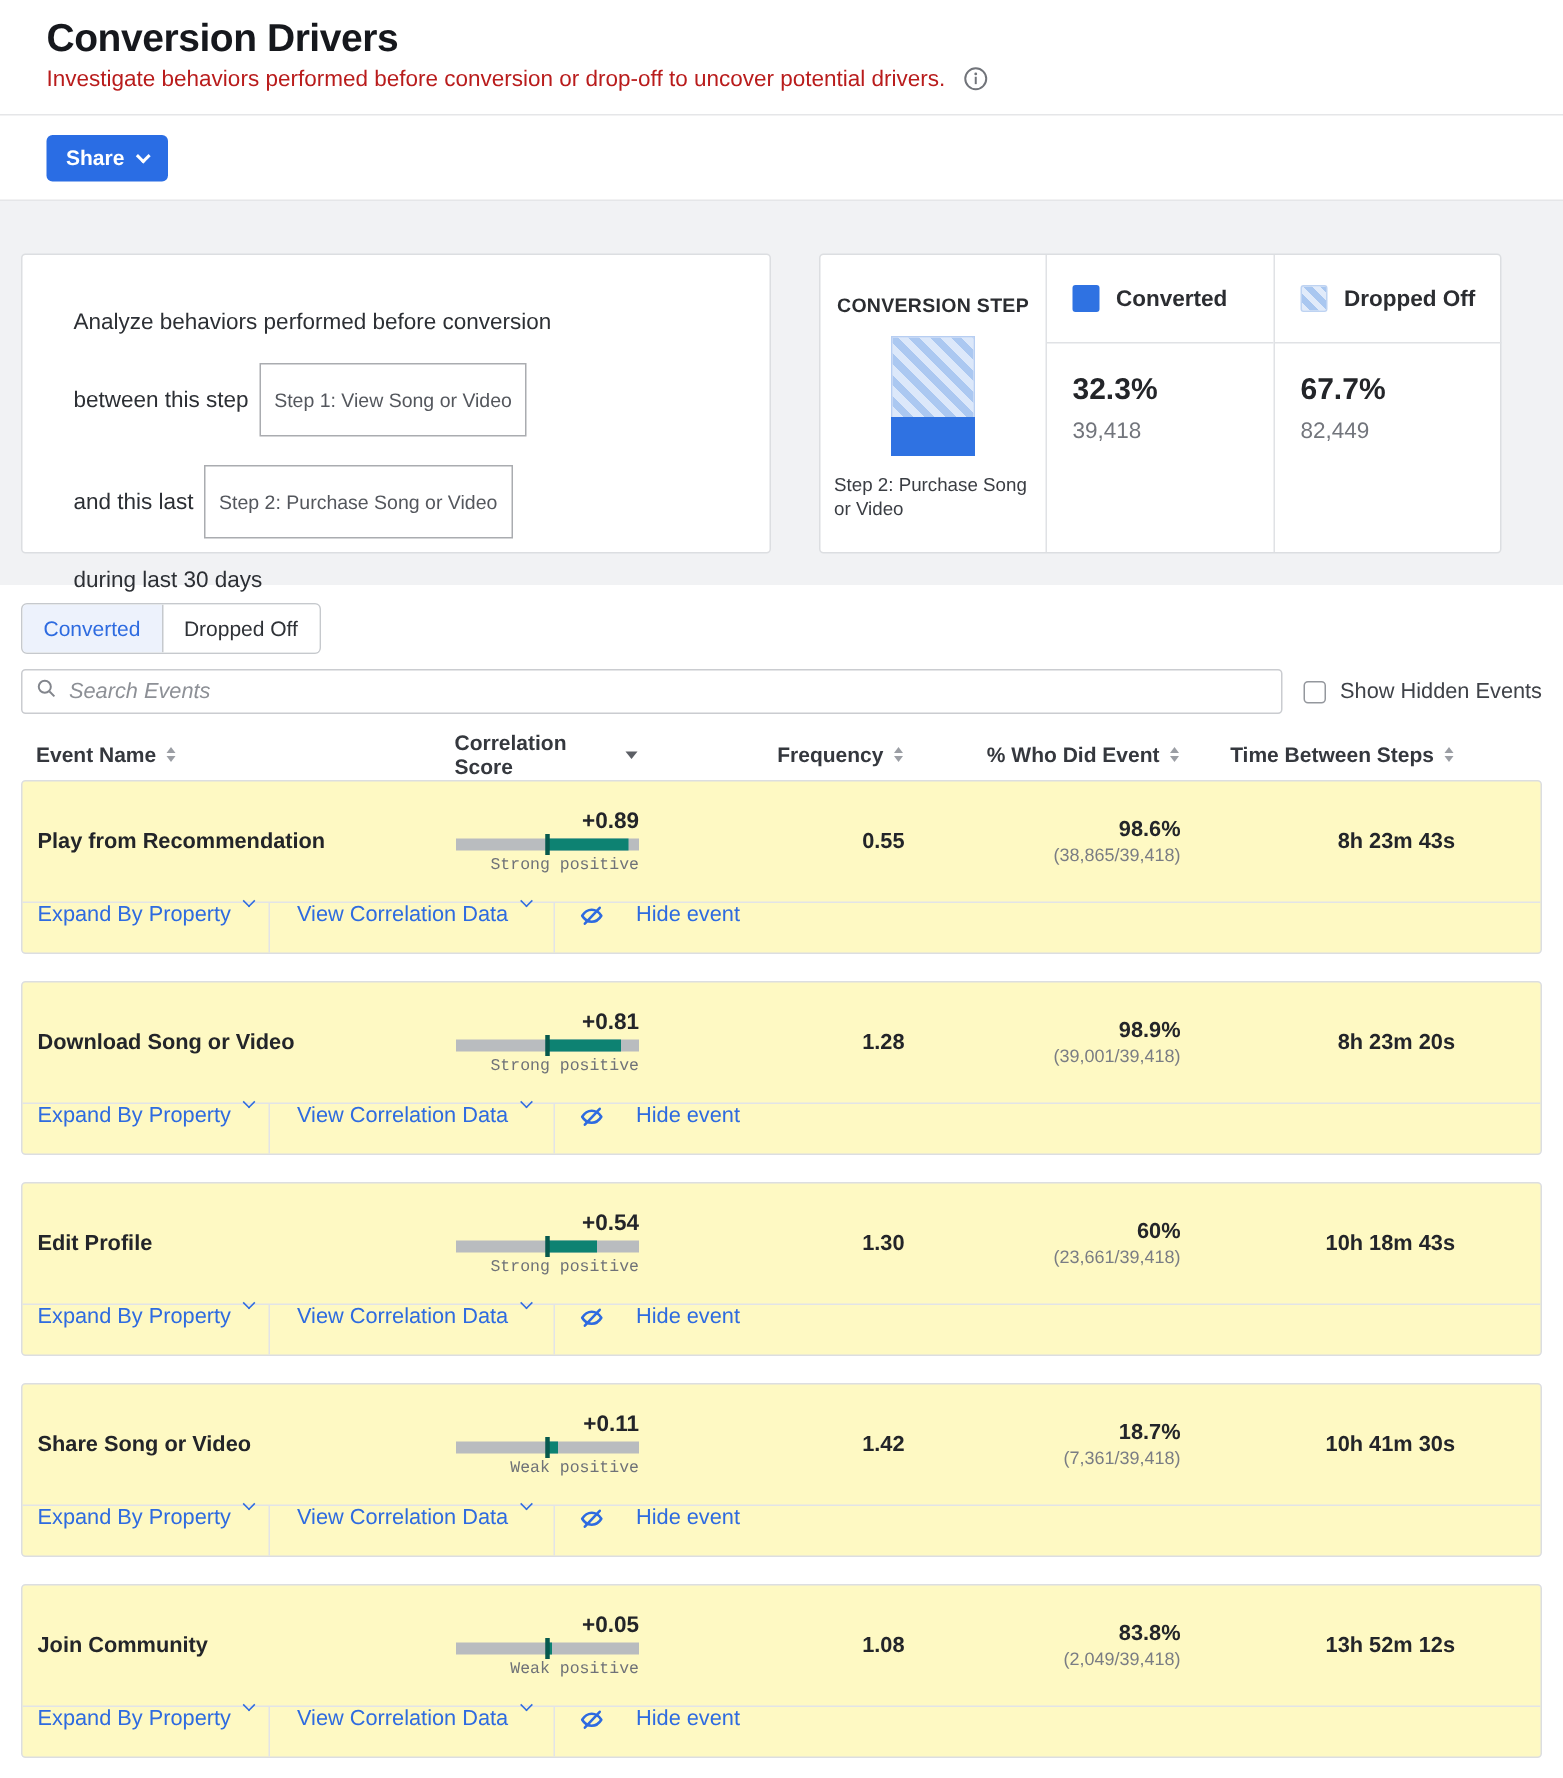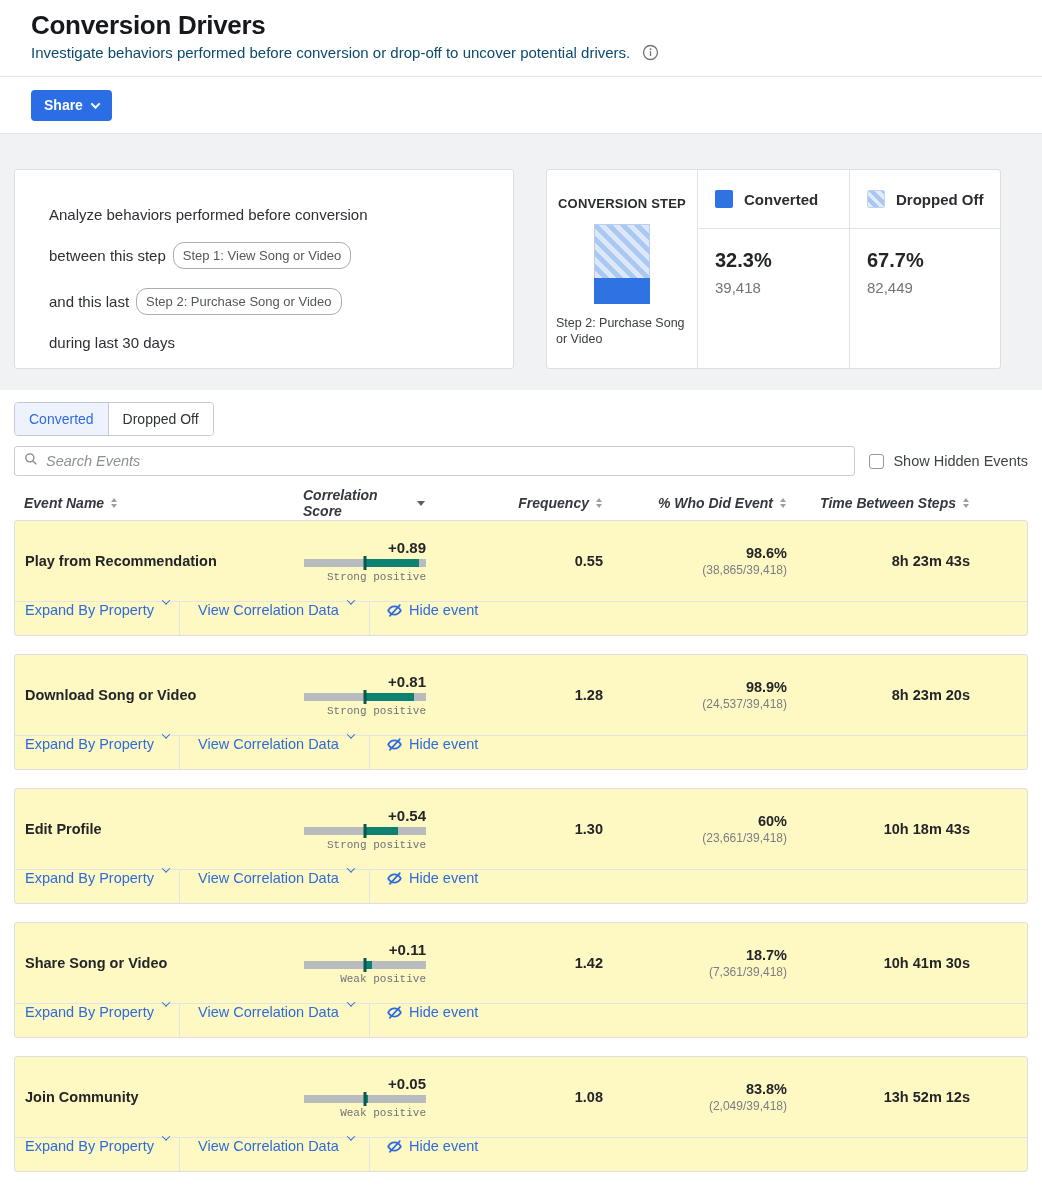--- a/index.html
+++ b/index.html
@@ -2,34 +2,34 @@
 <html><head>
 <meta charset="utf-8">
 <style>
   * { margin:0; padding:0; box-sizing:border-box; }
   html,body { width:1042px; height:1185px; background:#fff; font-family:"Liberation Sans","DejaVu Sans",sans-serif; color:#24262b; }
 
   
   .page-header { height:77px; border-bottom:1px solid #e5e6e8; padding:10px 31px 0; }
   .page-title { font-size:26px; font-weight:bold; color:#16181d; letter-spacing:-0.3px; }
   .page-subtitle-row { display:flex; align-items:center; gap:12px; margin-top:3px; }
-  .page-subtitle { font-size:15px; color:#0c4a6e; }
+  .page-subtitle { font-size:15px; color:#b91c1c; }
   .info-icon { display:inline-flex; }
 
   
   .share-row { height:57px; border-bottom:1px solid #e5e6e8; display:flex; align-items:center; padding:0 31px; }
   .share-btn { background:#2a6de4; color:#fff; border:none; border-radius:4px; height:31px; padding:0 13px; font-size:14px; font-weight:bold; display:inline-flex; align-items:center; gap:9px; cursor:pointer; font-family:inherit; }
   .chev { width:7px; height:7px; border-right:2px solid currentColor; border-bottom:2px solid currentColor; transform:rotate(45deg) translate(-1px,-1px); display:inline-block; }
 
   
   .summary-strip { background:#f1f2f4; padding:35px 28px 21px 14px; display:flex; gap:32px; }
   .card { background:#fff; border:1px solid #dcdee1; border-radius:3px; }
   .query-card { width:500px; height:200px; padding:36px 34px 0; font-size:15px; color:#2c2f34; }
   .query-line { margin-bottom:19px; display:flex; align-items:center; }
-  .step-pill { border:1px solid #aaacb0; border-radius:11px; padding:5px 9px; font-size:13px; color:#54575d; margin-left:7px; background:#fff; cursor:pointer; }
+  .step-pill { border:1px solid #aaacb0; border-radius:0; padding:16px 9px; font-size:13px; color:#54575d; margin-left:7px; background:#fff; cursor:pointer; }
 
   .conv-card { width:455px; height:200px; display:grid; grid-template-columns:151px 152px 151px; }
   .conv-col1 { border-right:1px solid #e0e2e5; padding-top:26px; }
   .conv-heading { text-align:center; font-size:13px; font-weight:bold; color:#2b2d31; letter-spacing:0.2px; }
   .mini-bar { width:56px; height:80px; margin:13px auto 11px; display:flex; flex-direction:column; }
   .mini-dropped { background:repeating-linear-gradient(45deg,#dce8fa 0 5px,#abc8f1 5px 10px); border:1px solid #b7cef2; border-bottom:none; }
   .mini-converted { background:#2f72e2; }
   .conv-step-label { padding:0 9px; font-size:12.5px; color:#3a3d43; line-height:1.3; }
   .conv-col { display:flex; flex-direction:column; }
   .conv-col.mid { border-right:1px solid #e0e2e5; }
@@ -52,21 +52,21 @@
   .search-row { margin:10px 14px 0; display:flex; align-items:center; }
   .search-box { width:855px; height:30px; border:1px solid #caccd0; border-radius:3px; display:flex; align-items:center; padding:0 9px; gap:8px; background:#fff; }
   .search-box input { border:none; outline:none; flex:1; font-size:14.5px; font-style:italic; color:#3a3d42; font-family:inherit; background:transparent; }
   .search-box input::placeholder { color:#8d9096; }
   .hidden-toggle { display:flex; align-items:center; gap:9px; margin-left:14px; }
   .checkbox { width:15px; height:15px; border:1.5px solid #94979d; border-radius:3px; background:#fff; cursor:pointer; flex:0 0 auto; }
   .hidden-label { font-size:14.5px; color:#3f4248; white-space:nowrap; }
 
   
   .grid-cols { display:grid; grid-template-columns:289px 122px 177px 184px 183px; padding-right:43px; }
-  .table-head { margin:11px 14px 0; height:26px; align-items:center;font-style:italic; }
+  .table-head { margin:11px 14px 0; height:26px; align-items:center; }
   .th { font-size:14px; font-weight:bold; color:#35383e; display:flex; align-items:center; }
   .th.first { padding-left:10px; justify-content:flex-start; }
   .th.right { justify-content:flex-end; }
   .sort { display:inline-flex; flex-direction:column; gap:2px; margin-left:7px; }
   .sort .tri-up { width:0; height:0; border-left:3.5px solid transparent; border-right:3.5px solid transparent; border-bottom:4px solid #9b9ea4; }
   .sort .tri-down { width:0; height:0; border-left:3.5px solid transparent; border-right:3.5px solid transparent; border-top:4px solid #9b9ea4; }
   .sort-single { width:0; height:0; border-left:4px solid transparent; border-right:4px solid transparent; border-top:5px solid #5c5f65; margin-left:7px; }
 
   .rows-wrap { margin:7px 14px 0; }
   .event-card { border:1px solid #dcdee1; border-radius:3px; margin-bottom:18px; background:#fef9c3; }
@@ -81,21 +81,21 @@
   .num-cell { text-align:right; font-size:14.5px; font-weight:bold; color:#232529; }
   .pct-cell { text-align:right; }
   .pct-main { font-size:14.5px; font-weight:bold; color:#232529; }
   .pct-frac { font-size:12px; color:#7a7d84; margin-top:2px; }
 
   .action-bar { border-top:1px solid #e2e4e7; height:34px; display:flex; align-items:stretch; }
   .action-item { display:flex; align-items:flex-start; font-size:14.5px; color:#2e6be0; cursor:pointer; gap:9px; }
   .action-item .chev { border-width:1.5px; width:6px; height:6px; margin-top:-3px; }
   .action-expand { width:165px; padding-left:10px; border-right:1px solid #e2e4e7; }
   .action-view { width:190px; padding-left:18px; border-right:1px solid #e2e4e7; }
-  .action-hide { padding-left:16px; gap:6px; }
+  .action-hide { padding-left:16px; gap:21px; }
 </style>
 </head>
 <body>
 
 <div class="page-header">
   <div class="page-title">Conversion Drivers</div>
   <div class="page-subtitle-row">
     <span class="page-subtitle">Investigate behaviors performed before conversion or drop-off to uncover potential drivers.</span>
     <span class="info-icon">
       <svg width="17" height="17" viewBox="0 0 18 18">
@@ -268,21 +268,21 @@
         <div class="corr-value">+0.81</div>
         <div class="corr-track">
           <div class="corr-fill" style="width: 40.5%;"></div>
           <div class="corr-tick"></div>
         </div>
         <div class="corr-strength">Strong positive</div>
       </div>
       <div class="num-cell">1.28</div>
       <div class="pct-cell">
         <div class="pct-main">98.9%</div>
-        <div class="pct-frac">(24,537/39,418)</div>
+        <div class="pct-frac">(39,001/39,418)</div>
       </div>
       <div class="num-cell">8h 23m 20s</div>
     </div>
     <div class="action-bar">
       <div class="action-item action-expand">
         <span>Expand By Property</span>
         <span class="chev"></span>
       </div>
       <div class="action-item action-view">
         <span>View Correlation Data</span>

